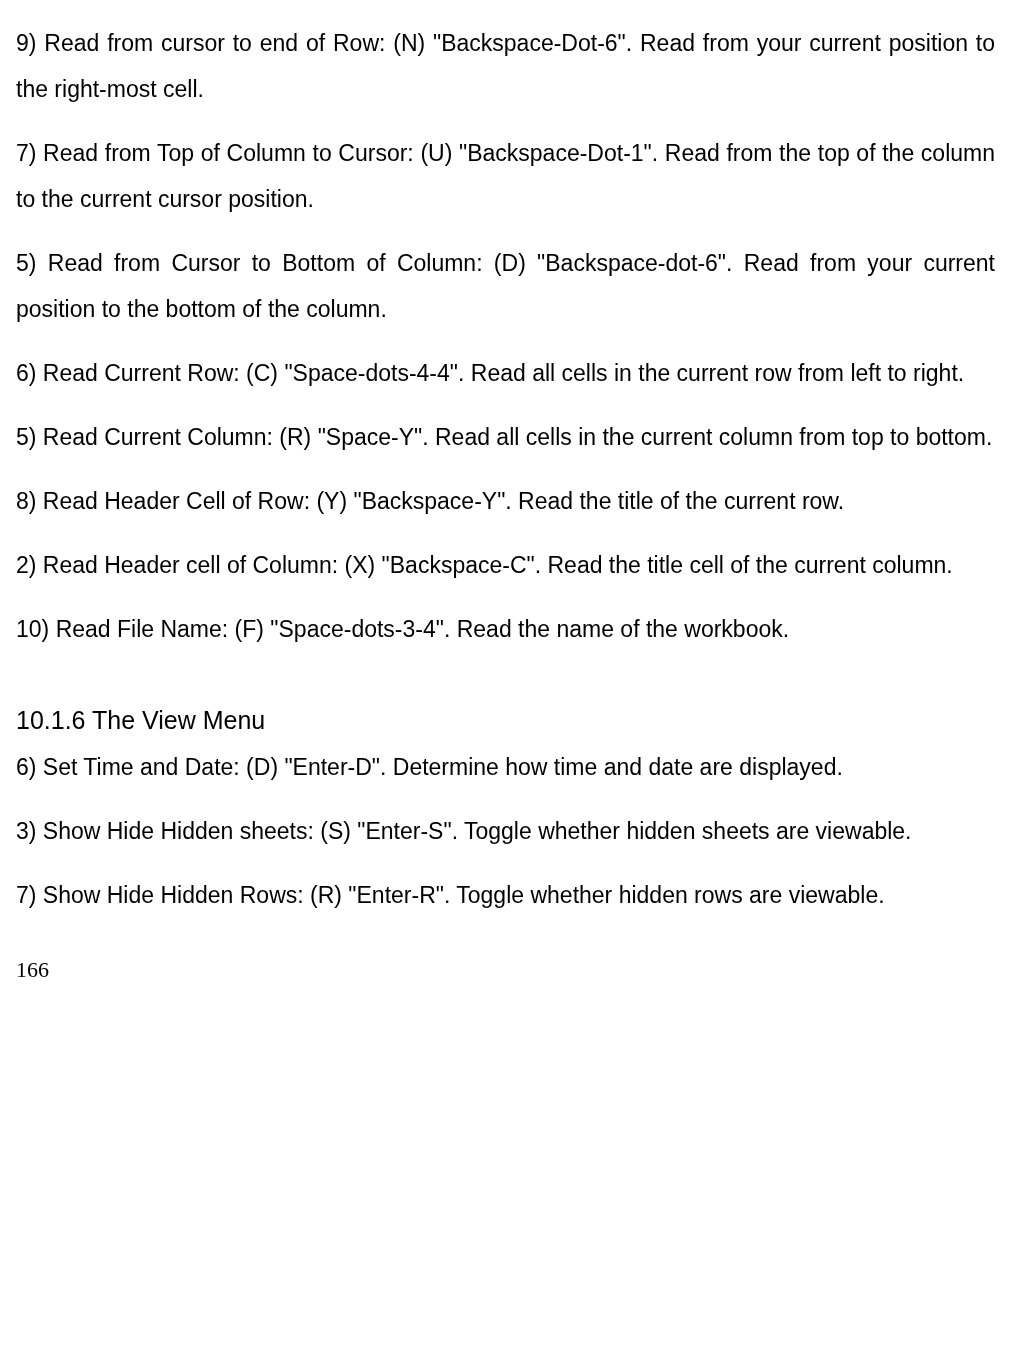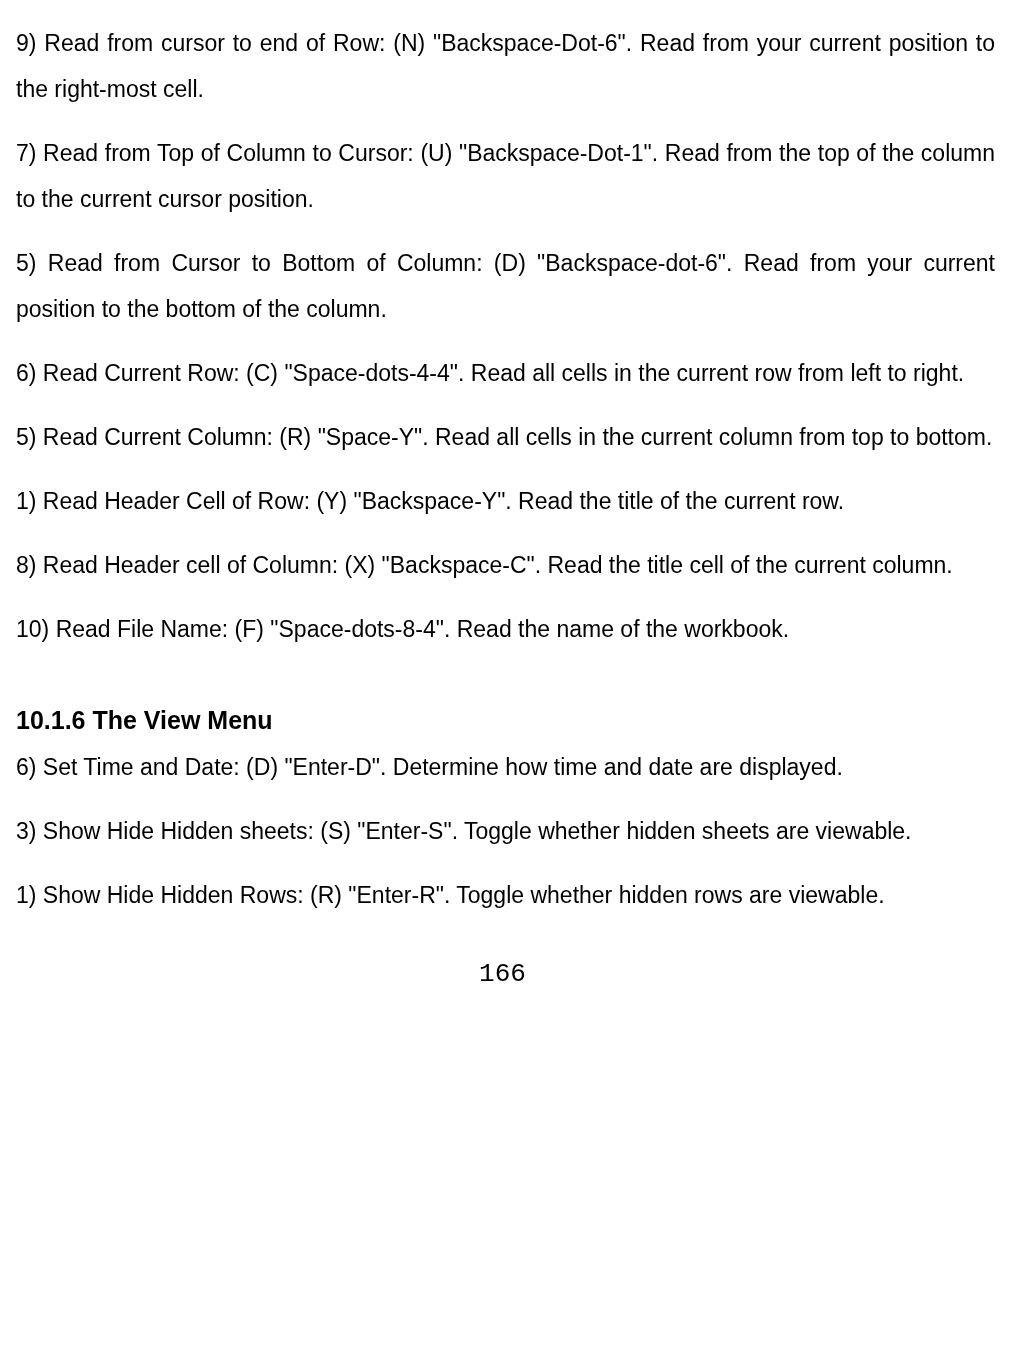--- a/index.html
+++ b/index.html
@@ -11,46 +11,46 @@
       padding: 20px 16px 20px 16px;
       text-align: justify;
       width: 1011px;
       box-sizing: border-box;
       background: #fff;
     }
     .para {
       margin: 0 0 18px 0;
     }
     .heading {
-      font-weight: bold;
+      font-weight: normal;
       font-size: 25px;
       margin-top: 50px;
       margin-bottom: 4px;
       text-align: left;
       line-height: 1.5;
     }
     .page-num {
-      text-align: center;
-      font-family: Liberation Mono, monospace;
-      font-size: 26px;
+      text-align: left;
+      font-family: Liberation Serif, serif;
+      font-size: 22px;
       margin-top: 30px;
       padding-right: 6px;
     }
   </style>
 </head>
 <body>
 
 <p class="para">9) Read from cursor to end of Row: (N) "Backspace-Dot-6". Read from your current position to the right-most cell.</p>
 <p class="para">7) Read from Top of Column to Cursor: (U) "Backspace-Dot-1". Read from the top of the column to the current cursor position.</p>
 <p class="para">5) Read from Cursor to Bottom of Column: (D) "Backspace-dot-6". Read from your current position to the bottom of the column.</p>
 <p class="para">6) Read Current Row: (C) "Space-dots-4-4". Read all cells in the current row from left to right.</p>
 <p class="para">5) Read Current Column: (R) "Space-Y". Read all cells in the current column from top to bottom.</p>
-<p class="para">1) Read Header Cell of Row: (Y) "Backspace-Y". Read the title of the current row.</p>
-<p class="para">8) Read Header cell of Column: (X) "Backspace-C". Read the title cell of the current column.</p>
-<p class="para">10) Read File Name: (F) "Space-dots-8-4". Read the name of the workbook.</p>
+<p class="para">8) Read Header Cell of Row: (Y) "Backspace-Y". Read the title of the current row.</p>
+<p class="para">2) Read Header cell of Column: (X) "Backspace-C". Read the title cell of the current column.</p>
+<p class="para">10) Read File Name: (F) "Space-dots-3-4". Read the name of the workbook.</p>
 
 <div class="heading">10.1.6 The View Menu</div>
 
 <p class="para">6) Set Time and Date: (D) "Enter-D". Determine how time and date are displayed.</p>
 <p class="para">3) Show Hide Hidden sheets: (S) "Enter-S". Toggle whether hidden sheets are viewable.</p>
-<p class="para">1) Show Hide Hidden Rows: (R) "Enter-R". Toggle whether hidden rows are viewable.</p>
+<p class="para">7) Show Hide Hidden Rows: (R) "Enter-R". Toggle whether hidden rows are viewable.</p>
 
 <div class="page-num">166</div>
 
 </body></html>

